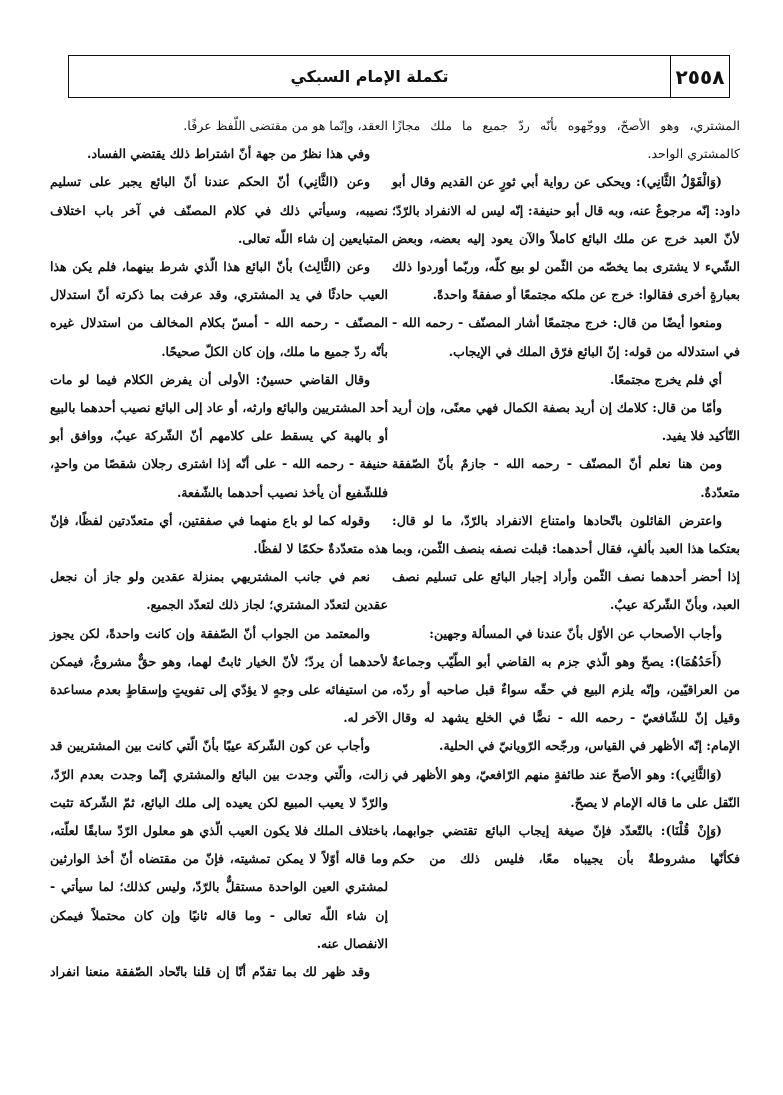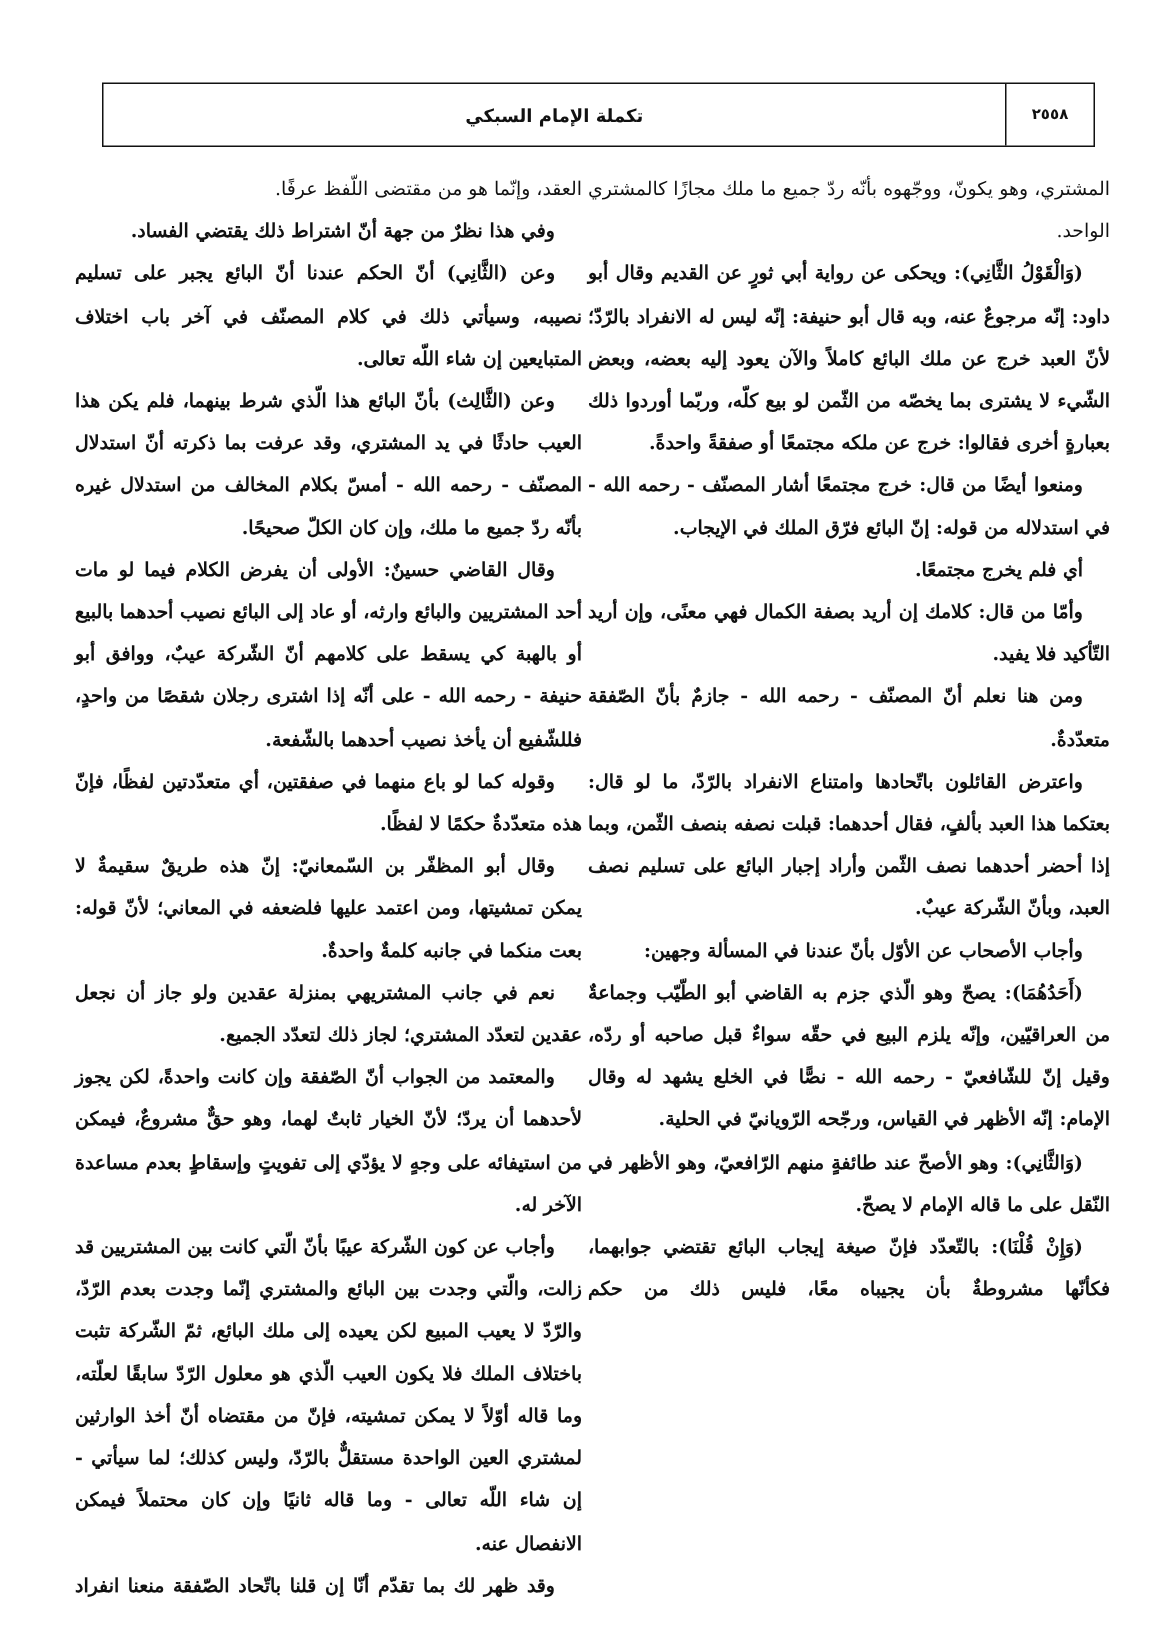--- a/index.html
+++ b/index.html
@@ -27,30 +27,30 @@
     box-sizing: border-box;
   }
   .page-number {
     width: 58px;
     border-left: 1.5px solid #111;
     display: flex;
     align-items: center;
     justify-content: center;
     font-family: "DejaVu Sans", sans-serif;
     font-weight: bold;
-    font-size: 10px;
+    font-size: 20px;
   }
   .book-title {
     flex: 1;
     display: flex;
     align-items: center;
     justify-content: center;
     font-family: "DejaVu Sans", sans-serif;
     font-weight: bold;
-    font-size: 12px;
+    font-size: 16px;
   }
   .columns {
     position: absolute;
     top: 112px;
     left: 50px;
     width: 690px;
     display: flex;
     flex-direction: row;
     justify-content: space-between;
   }
@@ -77,39 +77,38 @@
 </head>
 <body>
 
 <div class="page-header">
   <div class="page-number">٢٥٥٨</div>
   <div class="book-title">تكملة الإمام السبكي</div>
 </div>
 
 <div class="columns">
   <div class="column right-col">
-    <p>المشتري، وهو يكونّ، ووجّهوه بأنّه ردّ جميع ما ملك مجازًا كالمشتري الواحد.</p>
+    <p>المشتري، وهو الأصحّ، ووجّهوه بأنّه ردّ جميع ما ملك مجازًا كالمشتري الواحد.</p>
     <p class="indent">(وَالْقَوْلُ الثَّانِي): ويحكى عن رواية أبي ثورٍ عن القديم وقال أبو داود: إنّه مرجوعٌ عنه، وبه قال أبو حنيفة: إنّه ليس له الانفراد بالرّدّ؛ لأنّ العبد خرج عن ملك البائع كاملاً والآن يعود إليه بعضه، وبعض الشّيء لا يشترى بما يخصّه من الثّمن لو بيع كلّه، وربّما أوردوا ذلك بعبارةٍ أخرى فقالوا: خرج عن ملكه مجتمعًا أو صفقةً واحدةً.</p>
     <p class="indent">ومنعوا أيضًا من قال: خرج مجتمعًا أشار المصنّف - رحمه الله - في استدلاله من قوله: إنّ البائع فرّق الملك في الإيجاب.</p>
     <p class="indent">أي فلم يخرج مجتمعًا.</p>
     <p class="indent">وأمّا من قال: كلامك إن أريد بصفة الكمال فهي معنًى، وإن أريد التّأكيد فلا يفيد.</p>
     <p class="indent">ومن هنا نعلم أنّ المصنّف - رحمه الله - جازمٌ بأنّ الصّفقة متعدّدةٌ.</p>
     <p class="indent">واعترض القائلون باتّحادها وامتناع الانفراد بالرّدّ، ما لو قال: بعتكما هذا العبد بألفٍ، فقال أحدهما: قبلت نصفه بنصف الثّمن، وبما إذا أحضر أحدهما نصف الثّمن وأراد إجبار البائع على تسليم نصف العبد، وبأنّ الشّركة عيبٌ.</p>
     <p class="indent">وأجاب الأصحاب عن الأوّل بأنّ عندنا في المسألة وجهين:</p>
     <p class="indent">(أَحَدُهُمَا): يصحّ وهو الّذي جزم به القاضي أبو الطّيّب وجماعةٌ من العراقيّين، وإنّه يلزم البيع في حقّه سواءٌ قبل صاحبه أو ردّه، وقيل إنّ للشّافعيّ - رحمه الله - نصًّا في الخلع يشهد له وقال الإمام: إنّه الأظهر في القياس، ورجّحه الرّويانيّ في الحلية.</p>
     <p class="indent">(وَالثَّانِي): وهو الأصحّ عند طائفةٍ منهم الرّافعيّ، وهو الأظهر في النّقل على ما قاله الإمام لا يصحّ.</p>
     <p class="indent last-justify">(وَإِنْ قُلْنَا): بالتّعدّد فإنّ صيغة إيجاب البائع تقتضي جوابهما، فكأنّها مشروطةٌ بأن يجيباه معًا، فليس ذلك من حكم</p>
   </div>
 
   <div class="column left-col">
     <p>العقد، وإنّما هو من مقتضى اللّفظ عرفًا.</p>
     <p class="indent">وفي هذا نظرٌ من جهة أنّ اشتراط ذلك يقتضي الفساد.</p>
     <p class="indent">وعن (الثَّانِي) أنّ الحكم عندنا أنّ البائع يجبر على تسليم نصيبه، وسيأتي ذلك في كلام المصنّف في آخر باب اختلاف المتبايعين إن شاء اللّه تعالى.</p>
     <p class="indent">وعن (الثَّالِث) بأنّ البائع هذا الّذي شرط بينهما، فلم يكن هذا العيب حادثًا في يد المشتري، وقد عرفت بما ذكرته أنّ استدلال المصنّف - رحمه الله - أمسّ بكلام المخالف من استدلال غيره بأنّه ردّ جميع ما ملك، وإن كان الكلّ صحيحًا.</p>
     <p class="indent">وقال القاضي حسينٌ: الأولى أن يفرض الكلام فيما لو مات أحد المشتريين والبائع وارثه، أو عاد إلى البائع نصيب أحدهما بالبيع أو بالهبة كي يسقط على كلامهم أنّ الشّركة عيبٌ، ووافق أبو حنيفة - رحمه الله - على أنّه إذا اشترى رجلان شقصًا من واحدٍ، فللشّفيع أن يأخذ نصيب أحدهما بالشّفعة.</p>
     <p class="indent">وقوله كما لو باع منهما في صفقتين، أي متعدّدتين لفظًا، فإنّ هذه متعدّدةٌ حكمًا لا لفظًا.</p>
-    <p class="indent">وقال أبو المظفّر بن السّمعانيّ: إنّ هذه طريقٌ سقيمةٌ لا يمكن تمشيتها، ومن اعتمد عليها فلضعفه في المعاني؛ لأنّ قوله: بعت منكما في جانبه كلمةٌ واحدةٌ.</p>
     <p class="indent">نعم في جانب المشتريهي بمنزلة عقدين ولو جاز أن نجعل عقدين لتعدّد المشتري؛ لجاز ذلك لتعدّد الجميع.</p>
     <p class="indent">والمعتمد من الجواب أنّ الصّفقة وإن كانت واحدةً، لكن يجوز لأحدهما أن يردّ؛ لأنّ الخيار ثابتٌ لهما، وهو حقٌّ مشروعٌ، فيمكن من استيفائه على وجهٍ لا يؤدّي إلى تفويتٍ وإسقاطٍ بعدم مساعدة الآخر له.</p>
     <p class="indent">وأجاب عن كون الشّركة عيبًا بأنّ الّتي كانت بين المشتريين قد زالت، والّتي وجدت بين البائع والمشتري إنّما وجدت بعدم الرّدّ، والرّدّ لا يعيب المبيع لكن يعيده إلى ملك البائع، ثمّ الشّركة تثبت باختلاف الملك فلا يكون العيب الّذي هو معلول الرّدّ سابقًا لعلّته، وما قاله أوّلاً لا يمكن تمشيته، فإنّ من مقتضاه أنّ أخذ الوارثين لمشتري العين الواحدة مستقلٌّ بالرّدّ، وليس كذلك؛ لما سيأتي - إن شاء اللّه تعالى - وما قاله ثانيًا وإن كان محتملاً فيمكن الانفصال عنه.</p>
     <p class="indent last-justify">وقد ظهر لك بما تقدّم أنّا إن قلنا باتّحاد الصّفقة منعنا انفراد</p>
   </div>
 </div>
 
 </body></html>

